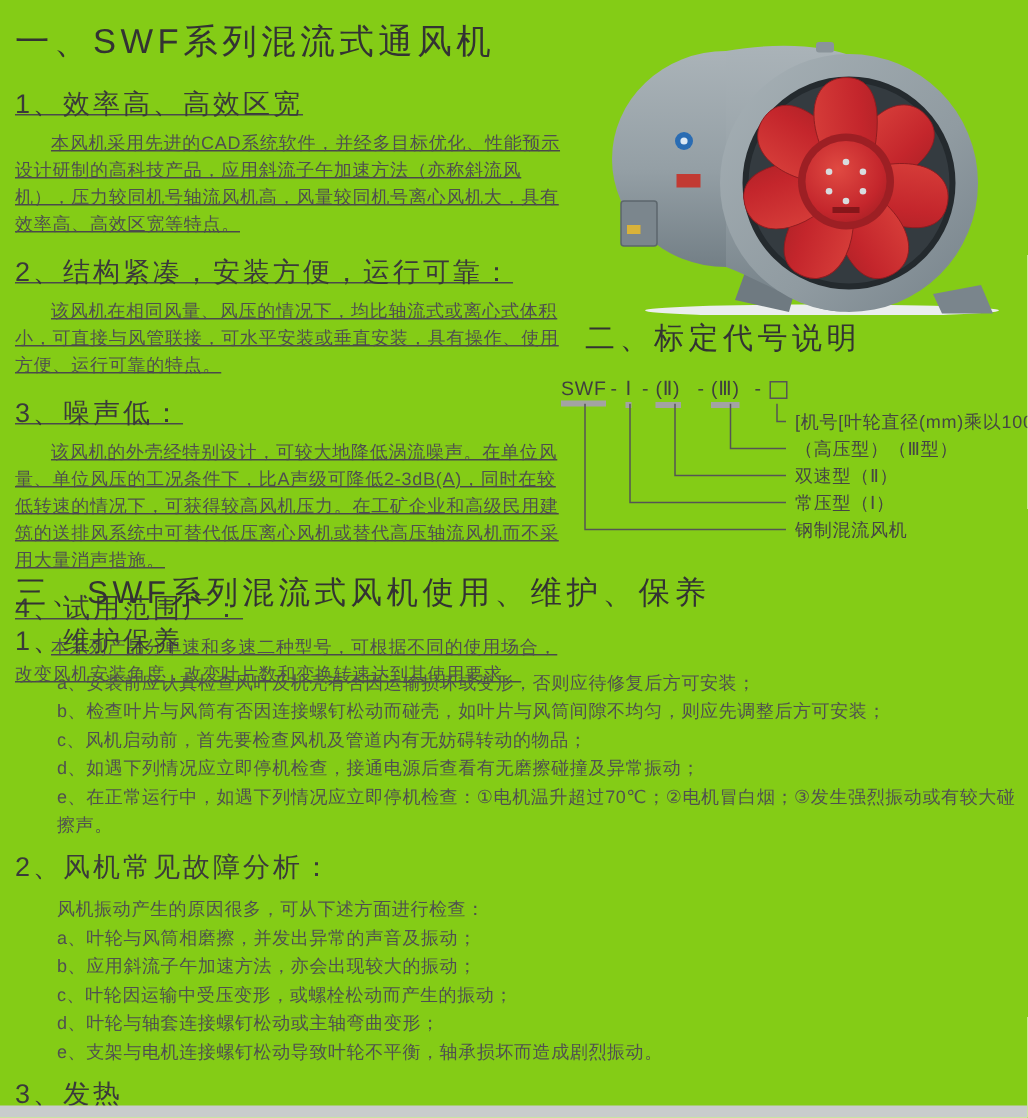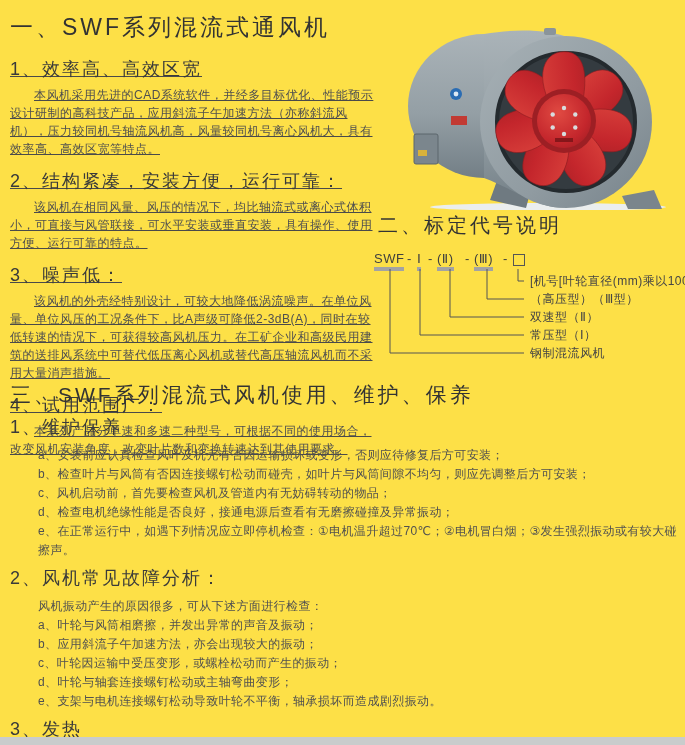--- a/index.html
+++ b/index.html
@@ -1,30 +1,30 @@
 <!DOCTYPE html>
 <html><head>
 <meta charset="utf-8">
 <style>
   html,body{margin:0;padding:0;background:#ffffff;}
   #page{
-    position:relative;width:685px;height:745px;background:#fde047;overflow:hidden;
+    position:relative;width:685px;height:745px;background:#84cc16;overflow:hidden;
     font-family:"Liberation Sans","DejaVu Sans",sans-serif;color:#4a4a4a;
   }
   
   #col-left{position:absolute;left:10px;top:12px;width:366px;}
   .h1{font-size:23px;letter-spacing:3px;color:#333;font-weight:500;margin:0 0 14px 0;}
   .feature{margin:0 0 11px 0;text-decoration:underline;}
   .feature h2{font-size:18px;letter-spacing:2px;color:#3a3a3a;font-weight:500;margin:0 0 5px 0;}
   .feature p{font-size:12px;line-height:18px;color:#4f4f4f;margin:0;text-indent:2em;letter-spacing:0.5px;}
   
   #fan-photo{position:absolute;left:398px;top:22px;width:272px;height:188px;}
   
   #sec-coding{position:absolute;left:374px;top:212px;width:306px;}
-  #sec-coding .h2{font-size:20px;letter-spacing:3px;color:#333;font-weight:500;margin:0 0 12px 4px;}
+  #sec-coding .h2{font-size:20px;letter-spacing:3px;color:#333;font-weight:500;margin:0 0 12px 16px;}
   #code-diagram{position:relative;width:306px;height:124px;font-size:13px;color:#3f3f3f;}
   .code-part{position:absolute;top:0;letter-spacing:0.5px;white-space:nowrap;}
   .code-part.u{border-bottom:4px solid #a3a3a3;padding-bottom:1px;}
   #code-box{position:absolute;left:139px;top:3px;width:10px;height:10px;border:1.5px solid #555;}
   #diagram-lines{position:absolute;left:0;top:18px;}
   .diag-label{position:absolute;left:156px;font-size:12px;color:#454545;white-space:nowrap;letter-spacing:0.5px;}
   
   #sec-usage{position:absolute;left:10px;top:381px;width:668px;}
   #sec-usage .h1{margin:0 0 2px 0;font-size:21px;}
   .sub h3{font-size:18px;letter-spacing:2px;color:#3a3a3a;font-weight:500;margin:6px 0 7px 0;}
@@ -179,21 +179,21 @@
 
   <div id="sec-usage">
     <h1 class="h1">三、SWF系列混流式风机使用、维护、保养</h1>
 
     <div class="sub">
       <h3>1、维护保养</h3>
       <div class="items">
         <p class="item">a、安装前应认真检查风叶及机壳有否因运输损坏或变形，否则应待修复后方可安装；</p>
         <p class="item">b、检查叶片与风筒有否因连接螺钉松动而碰壳，如叶片与风筒间隙不均匀，则应先调整后方可安装；</p>
         <p class="item">c、风机启动前，首先要检查风机及管道内有无妨碍转动的物品；</p>
-        <p class="item">d、检查电机绝缘性能是否良好，接通电源后查看有无磨擦碰撞及异常振动；</p>
+        <p class="item">d、如遇下列情况应立即停机检查，接通电源后查看有无磨擦碰撞及异常振动；</p>
         <p class="item">e、在正常运行中，如遇下列情况应立即停机检查：①电机温升超过70℃；②电机冒白烟；③发生强烈振动或有较大碰擦声。</p>
       </div>
     </div>
 
     <div class="sub">
       <h3>2、风机常见故障分析：</h3>
       <p class="intro">风机振动产生的原因很多，可从下述方面进行检查：</p>
       <div class="items">
         <p class="item">a、叶轮与风筒相磨擦，并发出异常的声音及振动；</p>
         <p class="item">b、应用斜流子午加速方法，亦会出现较大的振动；</p>

